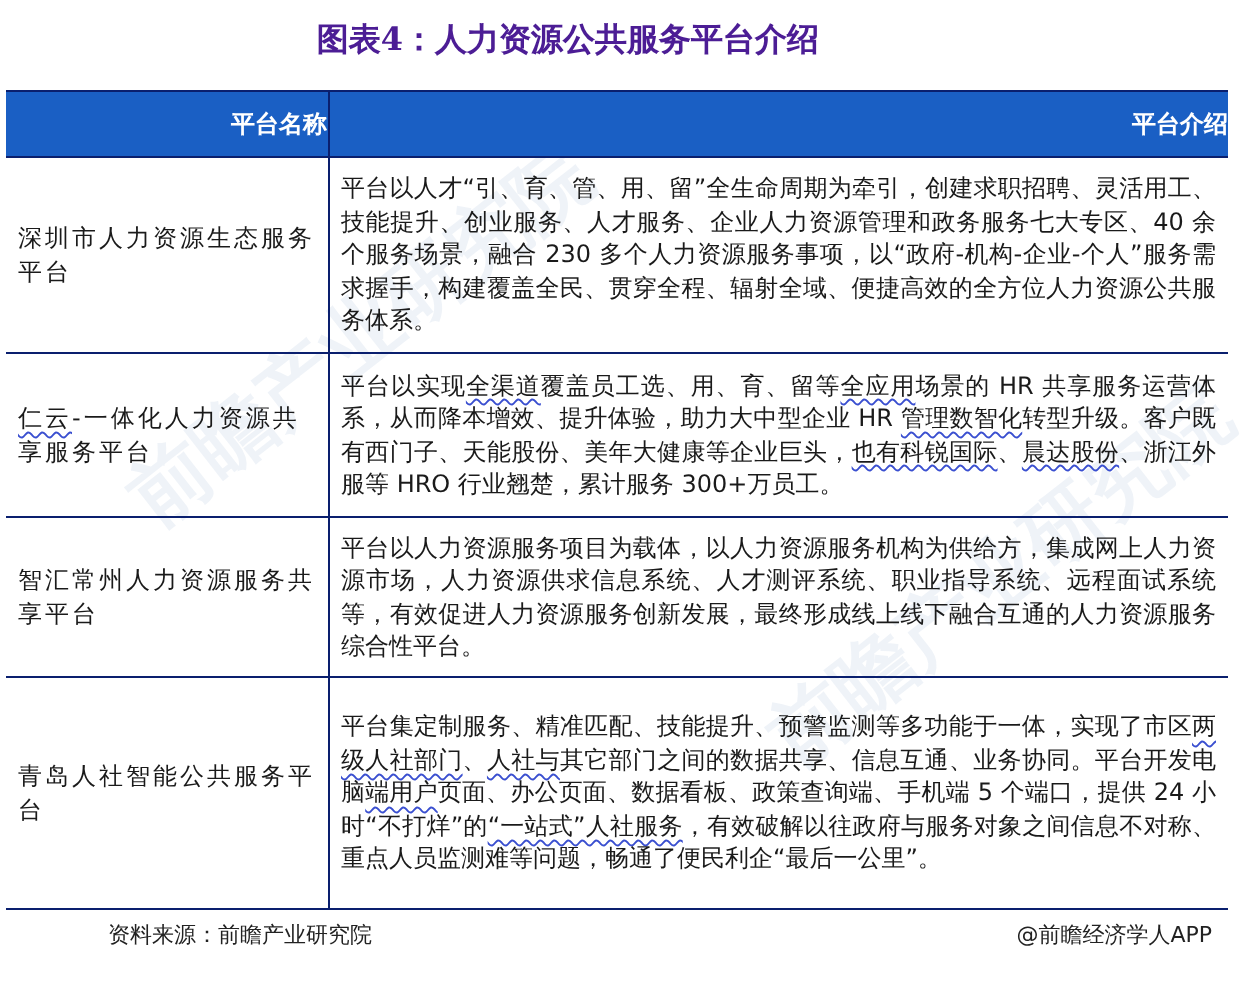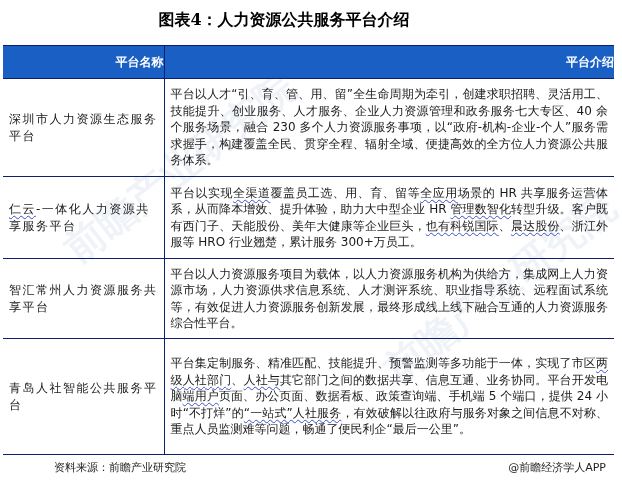--- a/index.html
+++ b/index.html
@@ -1,20 +1,20 @@
 <!DOCTYPE html>
 <html><head>
 <meta charset="utf-8">
 <style>
   html, body { margin: 0; padding: 0; background: #ffffff; }
   body { width: 622px; height: 494px; position: relative; overflow: hidden;
          font-family: "DejaVu Sans", "Liberation Sans", sans-serif; color: #1a1a1a; }
   .title { position: absolute; top: 8px; left: 0; width: 568px; text-align: center;
            font-family: "DejaVu Serif", "Liberation Serif", serif; font-weight: bold;
-           font-size: 16px; line-height: 24px; color: #000000; }
+           font-size: 16px; line-height: 24px; color: #4c1d95; }
   table.main { position: absolute; top: 45px; left: 3px; width: 611px; border-collapse: collapse;
                table-layout: fixed; }
   table.main th { background: #1a5fc4; color: #fff; font-weight: bold; font-size: 12px;
                   height: 32px; padding: 0; text-align: right; border-top: 1px solid #0a1f6e;
                   border-bottom: 1px solid #0a1f6e; }
   table.main th.c1 { border-right: 1px solid #0a1f6e; }
   table.main td { border-bottom: 1px solid #0a1f6e; padding: 0 4px; font-size: 12px;
                   line-height: 16.5px; vertical-align: middle; }
   table.main td.name { border-right: 1px solid #0a1f6e; padding-left: 6px; letter-spacing: 1.5px; }
   table.main td.desc { text-align: justify; padding: 1px 6px 1px 6px; }

